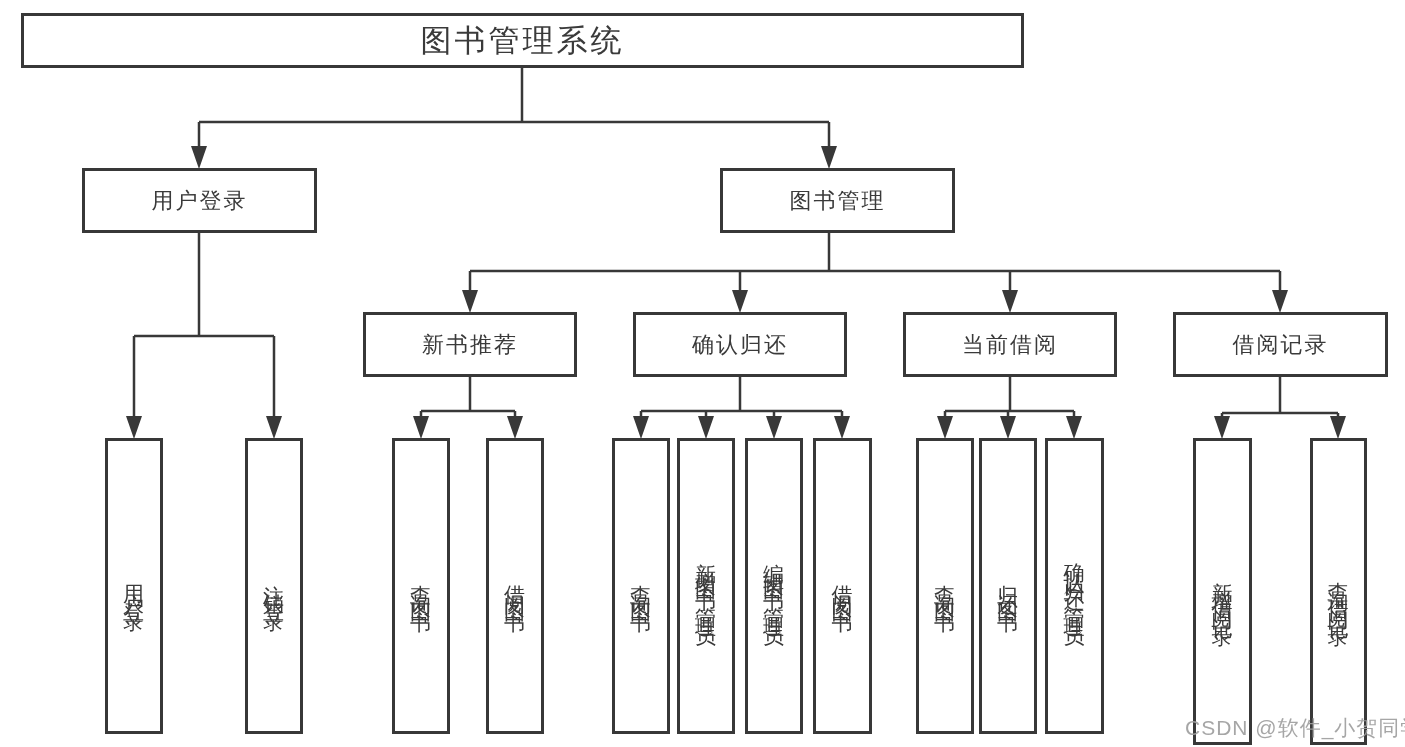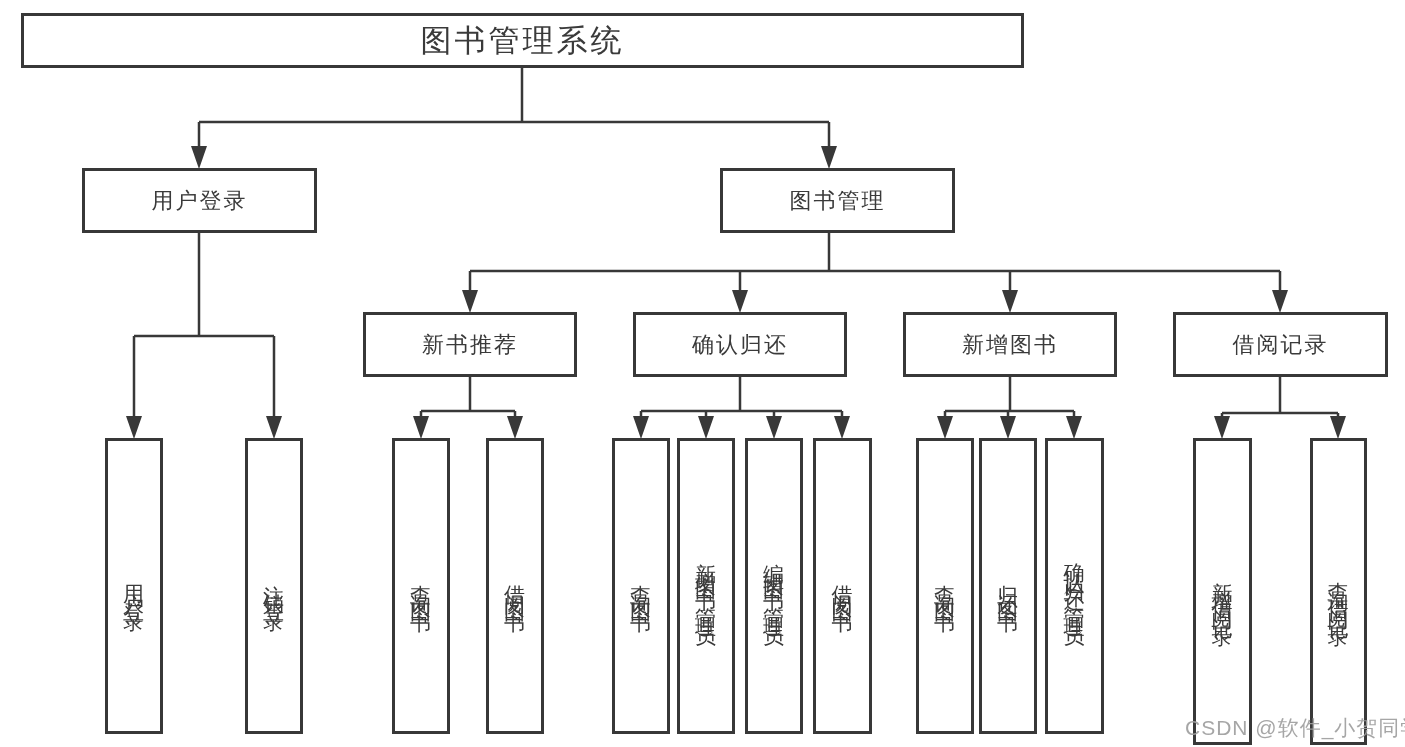--- a/index.html
+++ b/index.html
@@ -116,21 +116,21 @@
     <span class="hlabel">图书管理</span>
   </div>
 
   <div class="box" style="left:363px; top:312px; width:214px; height:65px;">
     <span class="hlabel">新书推荐</span>
   </div>
   <div class="box" style="left:633px; top:312px; width:214px; height:65px;">
     <span class="hlabel">确认归还</span>
   </div>
   <div class="box" style="left:903px; top:312px; width:214px; height:65px;">
-    <span class="hlabel">新增图书</span>
+    <span class="hlabel">当前借阅</span>
   </div>
   <div class="box" style="left:1173px; top:312px; width:215px; height:65px;">
     <span class="hlabel">借阅记录</span>
   </div>
 
   <div class="box" style="left:105px; top:438px; width:58px; height:296px;">
     <span class="vlabel">用户登录</span>
   </div>
   <div class="box" style="left:245px; top:438px; width:58px; height:296px;">
     <span class="vlabel">注销登录</span>

